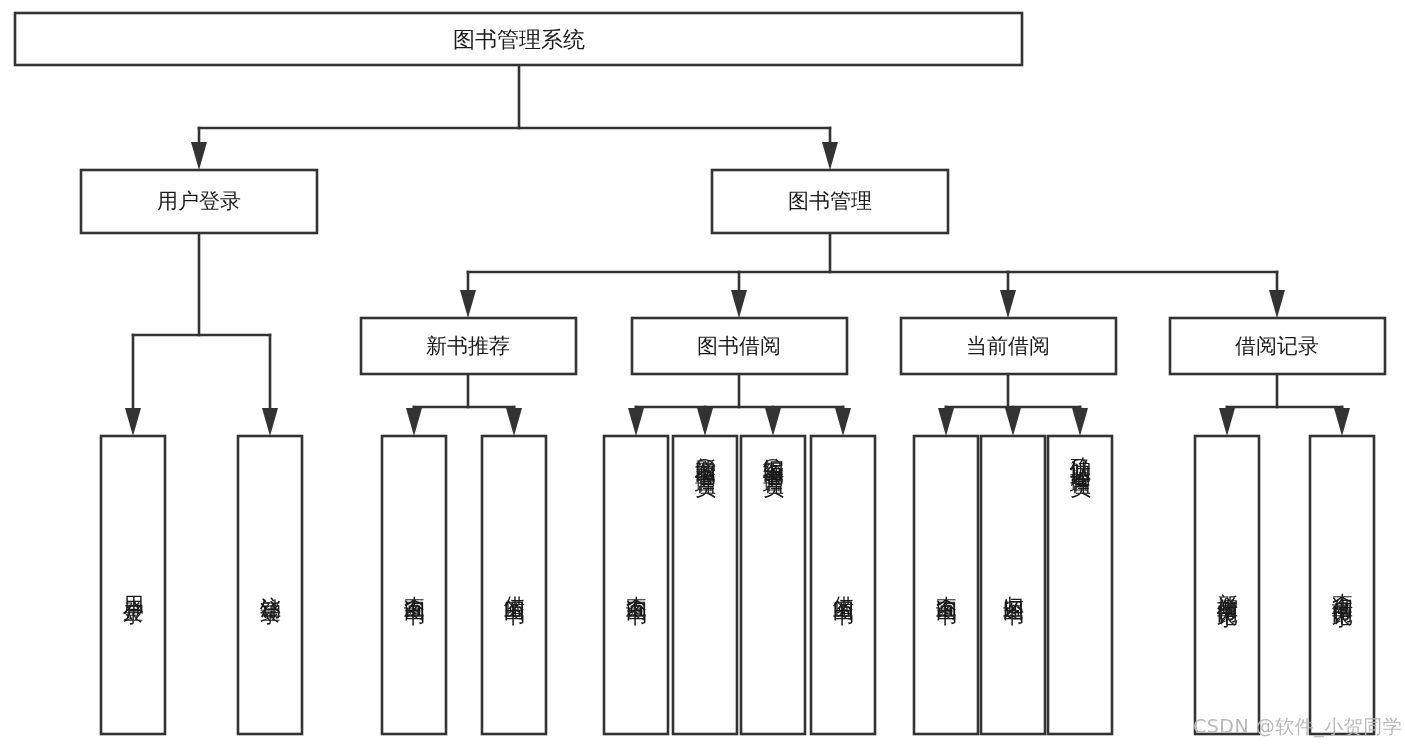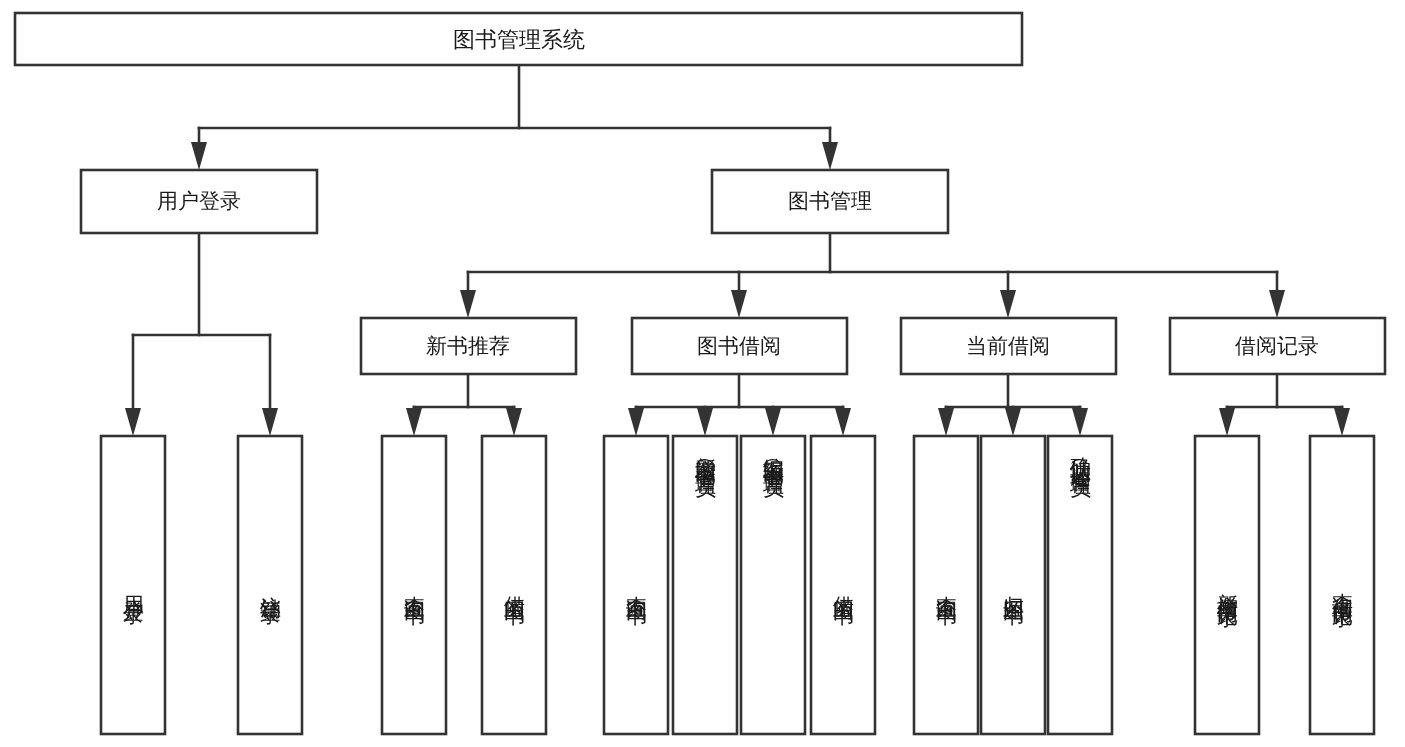--- a/index.html
+++ b/index.html
@@ -209,14 +209,15 @@
   <div class="leaf-label" style="left:604px; top:436px; width:64px; height:298px; justify-content:center; display:flex; align-items:center;">查询图书</div>
   <div class="leaf-label" style="left:673px; top:440px; width:64px; height:294px; justify-content:flex-start; display:flex; align-items:center;">新增图书（管理员）</div>
   <div class="leaf-label" style="left:741px; top:440px; width:64px; height:294px; justify-content:flex-start; display:flex; align-items:center;">编辑图书（管理员）</div>
   <div class="leaf-label" style="left:811px; top:436px; width:64px; height:298px; justify-content:center; display:flex; align-items:center;">借阅图书</div>
   <div class="leaf-label" style="left:914px; top:436px; width:64px; height:298px; justify-content:center; display:flex; align-items:center;">查询图书</div>
   <div class="leaf-label" style="left:981px; top:436px; width:64px; height:298px; justify-content:center; display:flex; align-items:center;">归还图书</div>
   <div class="leaf-label" style="left:1048px; top:440px; width:64px; height:294px; justify-content:flex-start; display:flex; align-items:center;">确认归还（管理员）</div>
   <div class="leaf-label" style="left:1195px; top:436px; width:64px; height:298px; justify-content:center; display:flex; align-items:center;">新增借阅记录</div>
   <div class="leaf-label" style="left:1310px; top:436px; width:64px; height:298px; justify-content:center; display:flex; align-items:center;">查询借阅记录</div>
 
+  <div class="watermark" style="left:1193px; top:714px;">CSDN @软件_小贺同学</div>
 
 </div>
 
 </body></html>

